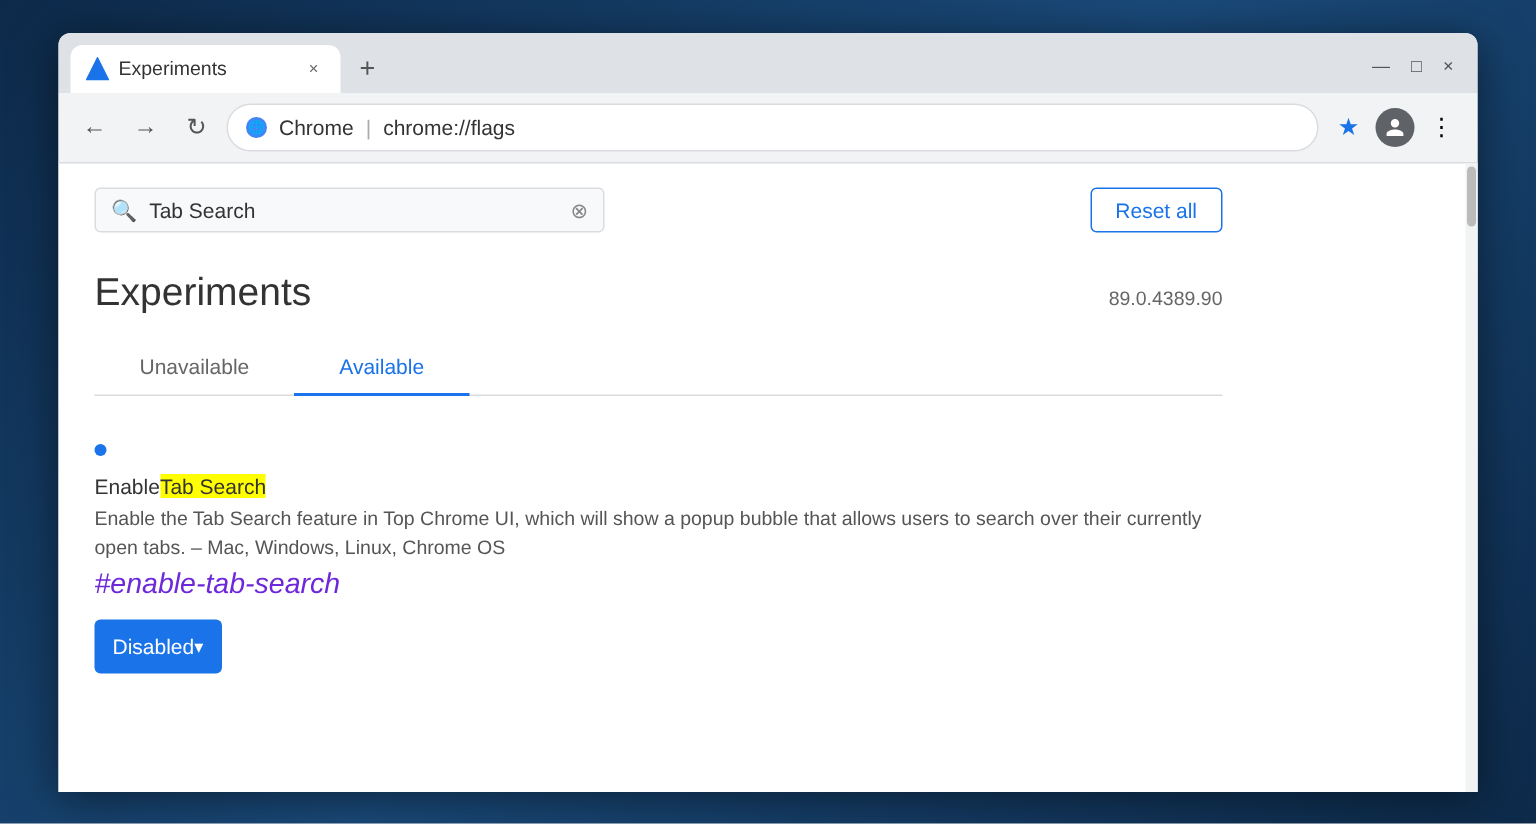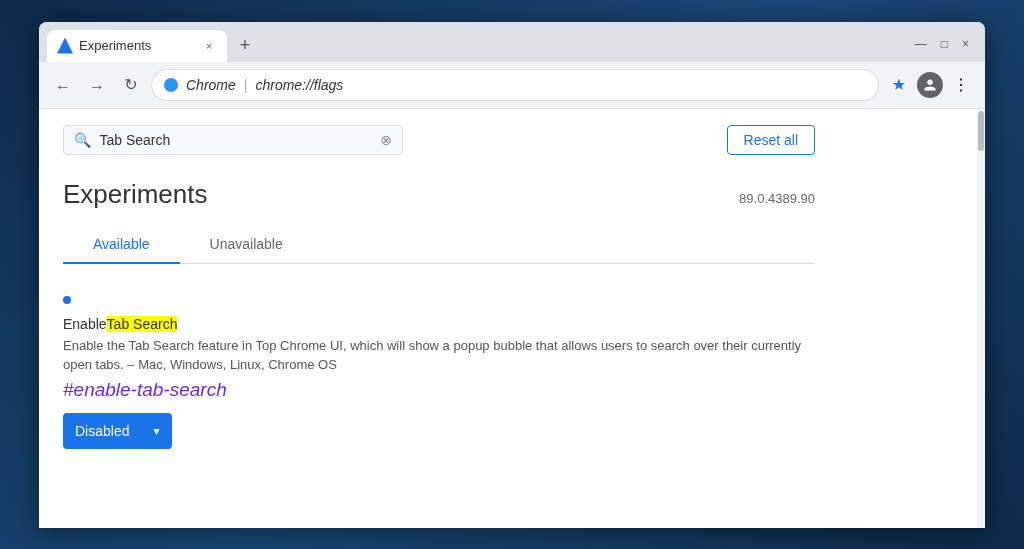--- a/index.html
+++ b/index.html
@@ -119,21 +119,21 @@
       width: 14px;
       height: 14px;
       border-radius: 50%;
       background: #4285f4;
       display: flex;
       align-items: center;
       justify-content: center;
       font-size: 9px;
       color: white;
     }
-    .address-text { font-size: 14px; color: #333; font-style: italic; }
+    .address-text { font-size: 14px; color: #333; }
     .address-separator { color: #aaa; font-size: 14px; }
     .toolbar-actions {
       display: flex;
       align-items: center;
       gap: 4px;
     }
     .toolbar-icon {
       width: 28px;
       height: 28px;
       display: flex;
@@ -282,21 +282,21 @@
     .flag-dropdown {
       background: #1a73e8;
       color: white;
       border: none;
       border-radius: 4px;
       padding: 6px 12px;
       font-size: 14px;
       cursor: pointer;
       display: flex;
       align-items: center;
-      gap: 24px;
+      gap: 0;
       height: 36px;
       flex-shrink: 0;
       align-self: flex-start;
       margin-top: 0;
     }
     .dropdown-arrow { font-size: 12px; }
   </style>
 </head>
 <body>
 
@@ -352,22 +352,22 @@
         </div>
         <button class="reset-all-btn">Reset all</button>
       </div>
 
       <div class="page-heading">
         <h1 class="page-title-text">Experiments</h1>
         <span class="version-text">89.0.4389.90</span>
       </div>
 
       <div class="tabs-row">
+        <div class="tab-item">Unavailable</div>
         <div class="tab-item active">Available</div>
-        <div class="tab-item">Unavailable</div>
       </div>
 
       <div class="flag-item">
         <div class="flag-dot"></div>
         <div class="flag-details">
           <div class="flag-title-row">
             <span class="flag-title-plain">Enable </span>
             <span class="flag-title-highlight">Tab Search</span>
           </div>
           <p class="flag-desc">Enable the Tab Search feature in Top Chrome UI, which will show a popup bubble that allows users to search over their currently open tabs.  – Mac, Windows, Linux, Chrome OS</p>

